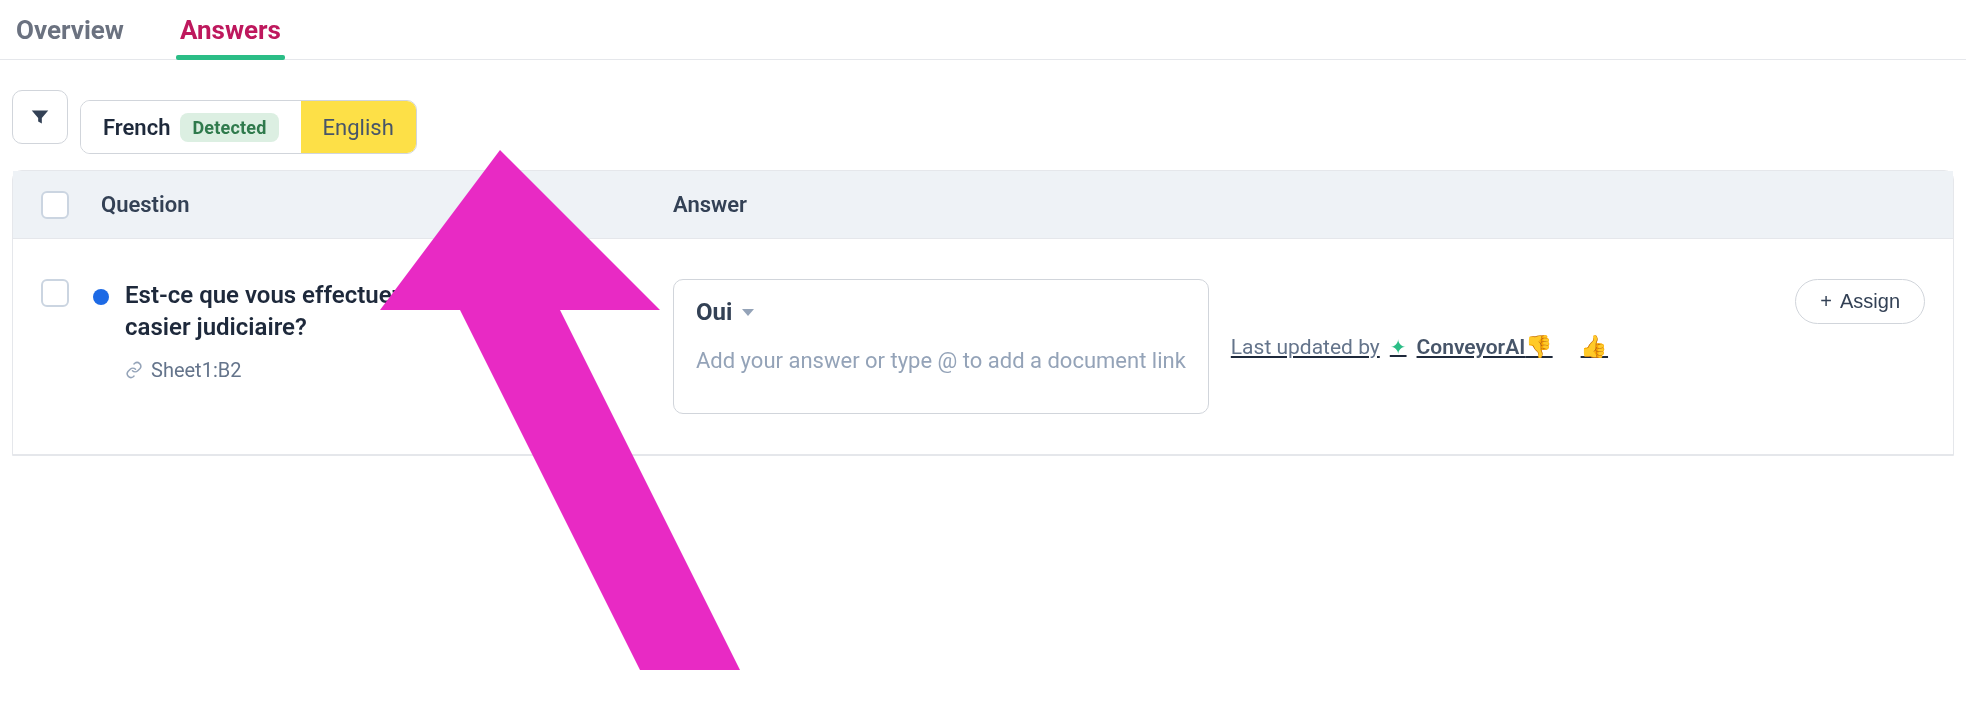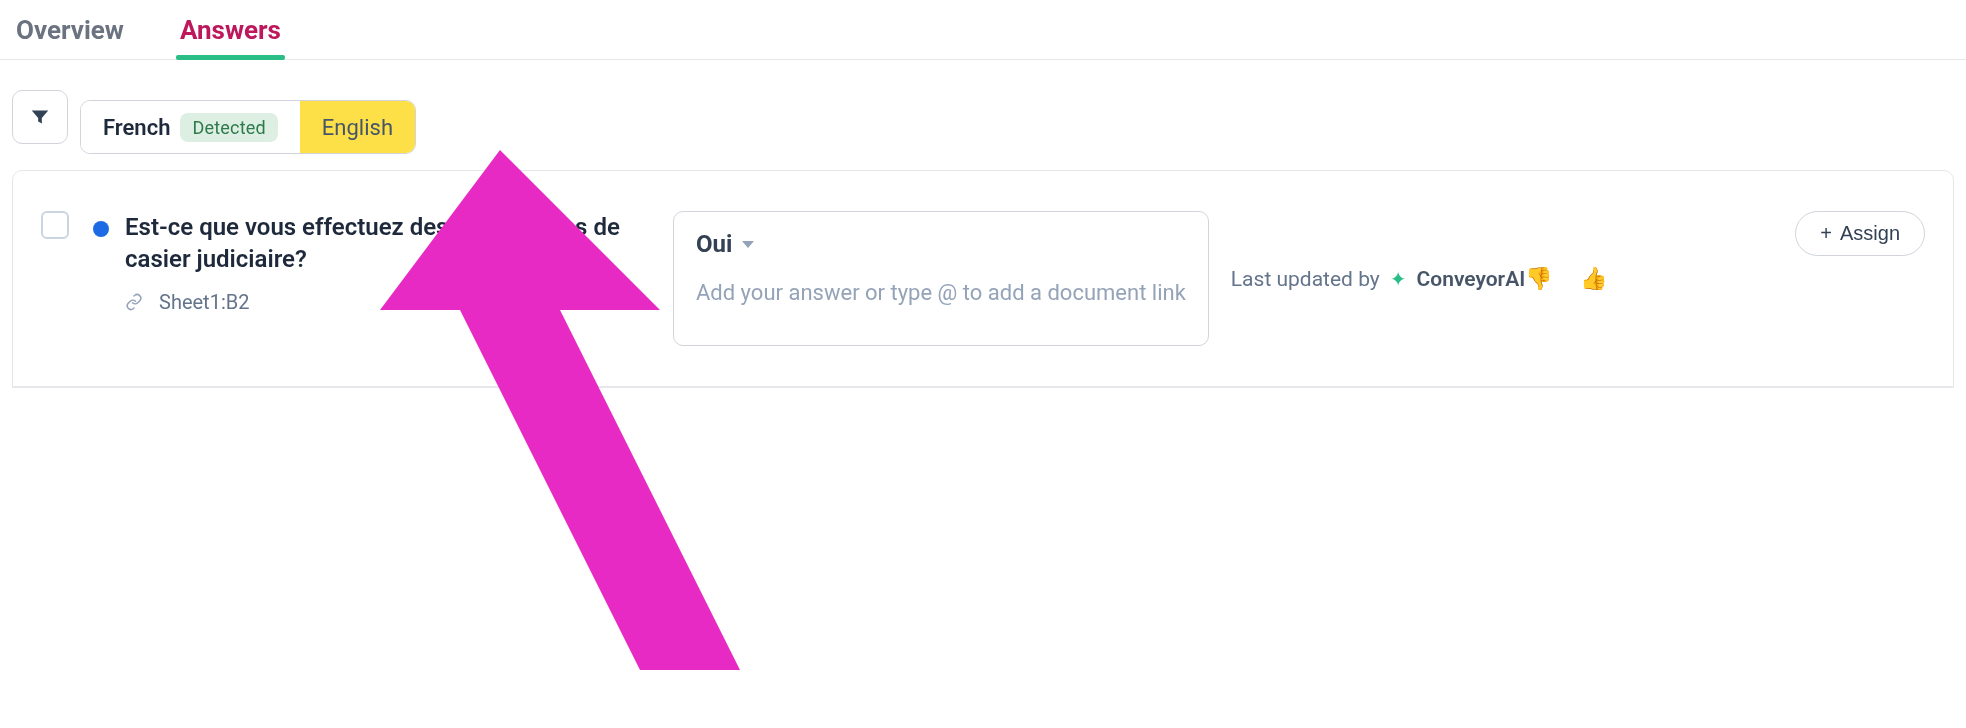--- a/index.html
+++ b/index.html
@@ -87,21 +87,21 @@
     color: #1e293b;
   }
   .lang-option:not(.selected) {
     background: #fde047;
     color: #475569;
   }
   .badge {
     background: #dcefe2;
     color: #2f7a4c;
     font-size: 18px;
-    font-weight: 400;
+    font-weight: 700;
     padding: 4px 12px;
     border-radius: 8px;
     letter-spacing: 0.2px;
   }
 
   
   .table-wrap {
     margin: 0 12px;
     border: 1px solid #e5e7eb;
     border-radius: 10px 10px 0 0;
@@ -156,21 +156,21 @@
   }
   .question-text {
     font-size: 24px;
     font-weight: 600;
     color: #1e293b;
     line-height: 1.35;
   }
   .source-ref {
     display: flex;
     align-items: center;
-    gap: 16px;
+    gap: 8px;
     margin-top: 14px;
     color: #64748b;
     font-size: 20px;
   }
   .source-ref svg { width: 18px; height: 18px; stroke: #94a3b8; fill: none; }
 
   .row-mid {
     flex: 1;
     display: flex;
     flex-direction: row;
@@ -202,20 +202,21 @@
     color: #94a3b8;
     margin-top: 22px;
     cursor: text;
   }
 
   .meta-row {
     display: flex;
     align-items: center;
     justify-content: space-between;
     padding: 0 6px;
+    text-decoration: underline;
   }
   .updated-by {
     display: flex;
     align-items: center;
     gap: 10px;
     color: #64748b;
     font-size: 21px;
   }
   .sparkle { color: #2bbd86; font-size: 20px; }
   .updated-by strong { font-weight: 600; color: #475569; }
@@ -276,20 +277,27 @@
       <span>French</span>
       <span class="badge">Detected</span>
     </div>
     <div class="lang-option">
       <span>English</span>
     </div>
   </div>
 </div>
 
 <div class="table-wrap">
+  <div class="thead">
+    <div class="th-question">
+      <div class="checkbox"></div>
+      <div class="th">Question</div>
+    </div>
+    <div class="th th-answer">Answer</div>
+  </div>
 
   <div class="row">
     <div class="row-left">
       <div class="checkbox"></div>
       <div style="display:flex;gap:16px;">
         <div class="status-dot"></div>
         <div>
           <div class="question-text">Est-ce que vous effectuez des vérifications de casier judiciaire?</div>
           <div class="source-ref">
             <svg viewBox="0 0 24 24" stroke-width="2" stroke-linecap="round">

